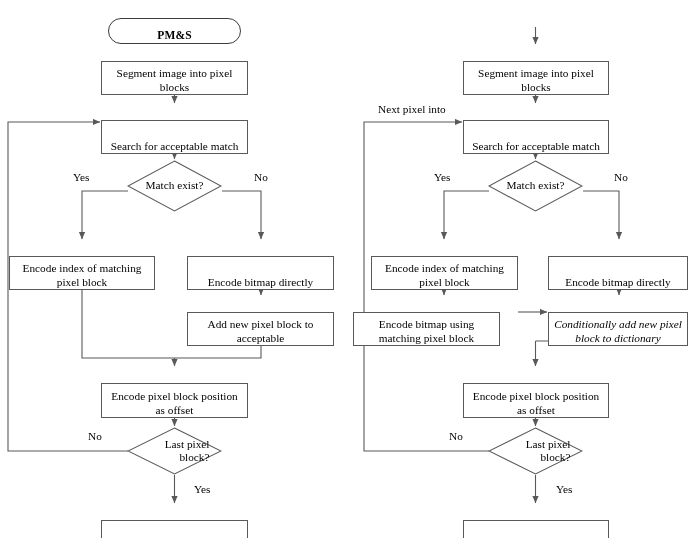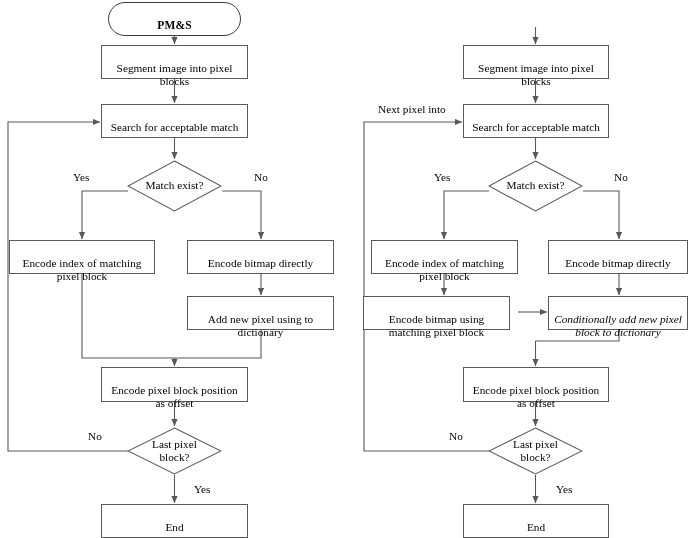--- a/index.html
+++ b/index.html
@@ -22,48 +22,49 @@
     width: 694px;
     height: 538px;
     pointer-events: none;
   }
   .node {
     position: absolute;
     box-sizing: border-box;
     border: 1px solid #595959;
     background: #ffffff;
     display: flex;
-    align-items: flex-start;
+    align-items: flex-end;
     justify-content: center;
     text-align: center;
     line-height: 1.18;
     color: #000000;
     font-size: 11.3px;
-    padding: 16px 4px;
+    padding: 0 4px;
+    margin-top: 16px;
   }
   .terminator {
     border-radius: 999px;
     border: 1px solid #3c3c3c;
     font-weight: bold;
     letter-spacing: 0.2px;
     font-size: 11.5px;
   }
   .node.italic {
     font-style: italic;
   }
   .diamond-wrap {
     position: absolute;
     display: flex;
     align-items: center;
     justify-content: center;
   }
   .diamond-wrap .dlabel {
     position: relative;
     z-index: 2;
-    text-align: center;
+    text-align: right;
     font-size: 11.3px;
     line-height: 1.18;
     color: #000000;
     white-space: nowrap;
   }
   .edge-label {
     position: absolute;
     font-size: 11.3px;
     color: #000000;
     white-space: nowrap;
@@ -140,21 +141,21 @@
 
   <div class="node" style="left:9px; top:240px; width:146px; height:34px;">
     <span>Encode index of matching pixel block</span>
   </div>
 
   <div class="node" style="left:187px; top:240px; width:147px; height:34px;">
     <span>Encode bitmap directly</span>
   </div>
 
   <div class="node" style="left:187px; top:296px; width:147px; height:34px;">
-    <span>Add new pixel using to dictionary</span>
+    <span>Add new pixel block to acceptable</span>
   </div>
 
   <div class="node" style="left:101px; top:367px; width:147px; height:35px;">
     <span>Encode pixel block position as offset</span>
   </div>
 
   <div class="diamond-wrap" style="left:127px; top:427px; width:95px; height:48px;">
     <svg width="95" height="48" style="position:absolute;left:0;top:0;">
       <polygon points="47.5,1 94,24 47.5,47 1,24" fill="#ffffff" stroke="#595959" stroke-width="1.1"></polygon>
     </svg>
@@ -190,21 +191,21 @@
   <span class="edge-label" style="left:614px; top:172px;">No</span>
 
   <div class="node" style="left:371px; top:240px; width:147px; height:34px;">
     <span>Encode index of matching pixel block</span>
   </div>
 
   <div class="node" style="left:548px; top:240px; width:140px; height:34px;">
     <span>Encode bitmap directly</span>
   </div>
 
-  <div class="node" style="left:363px; top:296px; width:147px; height:28px;">
+  <div class="node" style="left:353px; top:296px; width:147px; height:34px;">
     <span>Encode bitmap using matching pixel block</span>
   </div>
 
   <div class="node italic" style="left:548px; top:296px; width:140px; height:34px;">
     <span>Conditionally add new pixel block to dictionary</span>
   </div>
 
   <div class="node" style="left:463px; top:367px; width:146px; height:35px;">
     <span>Encode pixel block position as offset</span>
   </div>

